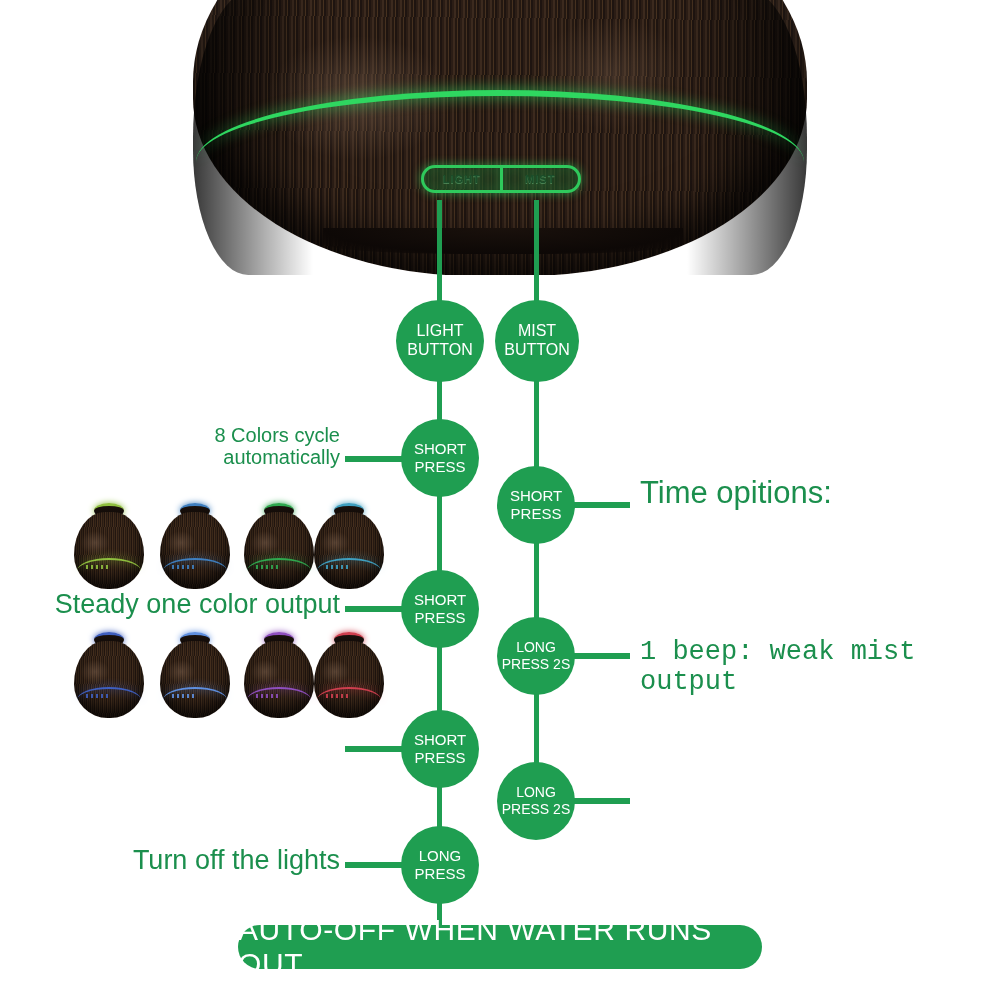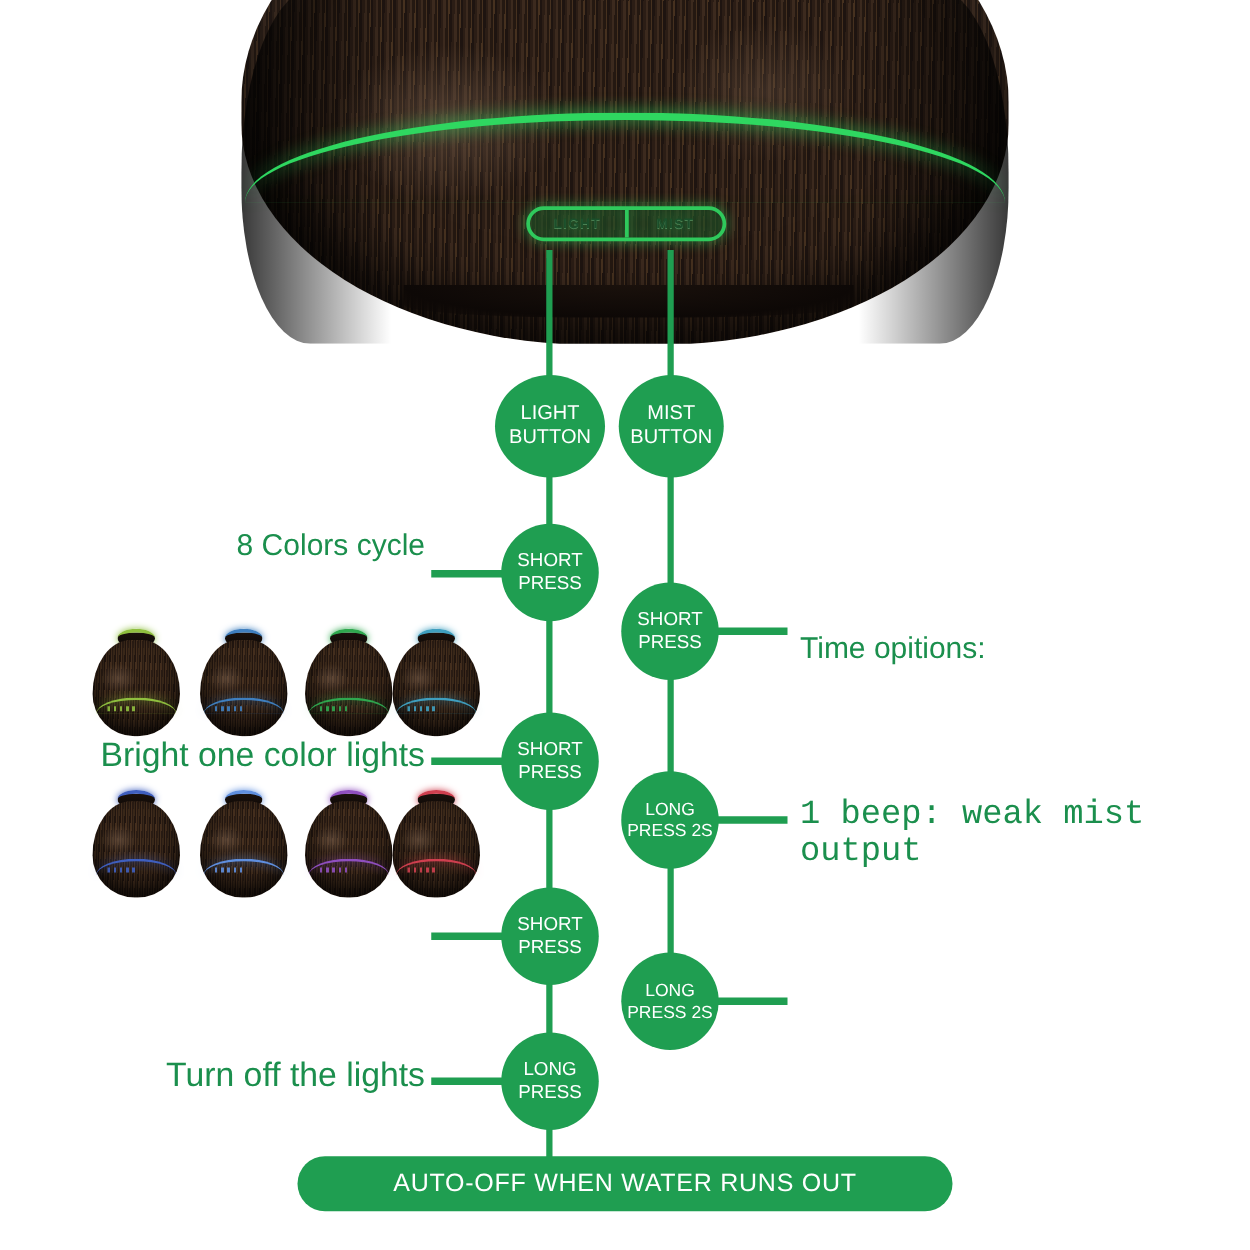--- a/index.html
+++ b/index.html
@@ -168,21 +168,21 @@
 
   
   .banner {
     position: absolute;
     left: 238px; top: 925px;
     width: 524px; height: 44px;
     background: #1f9e51;
     border-radius: 22px;
     display: flex; align-items: center; justify-content: center;
     color: #ffffff;
-    font-size: 20px;
+    font-size: 30px;
     letter-spacing: .6px;
   }
 </style>
 </head>
 <body>
 
 <div id="stage">
 
   <div class="device-wrap">
     <div class="device-body"></div>
@@ -257,34 +257,35 @@
   <div class="node" style="left:497px; top:617px; width:78px; height:78px; font-size:14px;">
     <span>LONG</span>
     <span>PRESS 2S</span>
   </div>
 
   <div class="node" style="left:497px; top:762px; width:78px; height:78px; font-size:14px;">
     <span>LONG</span>
     <span>PRESS 2S</span>
   </div>
 
-  <div class="label left" style="left:95px; top:424px; width:245px; font-size:24px;">
+  <div class="label left" style="left:95px; top:424px; width:245px; font-size:20px;">
     <div>8 Colors cycle</div>
+    <div>automatically</div>
   </div>
 
   <div class="label left" style="left:40px; top:590px; width:300px; font-size:27px;">
-    <div>Bright one color lights</div>
+    <div>Steady one color output</div>
   </div>
 
 
   <div class="label left" style="left:90px; top:846px; width:250px; font-size:27px;">
     <div>Turn off the lights</div>
   </div>
 
-  <div class="label right" style="left:640px; top:476px; width:340px; font-size:24px;margin-top:30px;">
+  <div class="label right" style="left:640px; top:476px; width:340px; font-size:31px;">
     <div>Time opitions:</div>
   </div>
 
   <div class="label right" style="left:640px; top:638px; width:350px; font-size:27px;font-family:Liberation Mono, monospace;">
     <div>1 beep: weak mist output</div>
   </div>
 
 
   <div class="thumb" style="left:72px;  top:503px; --ring:#8fbf3f;">
     <div class="neck"></div>

